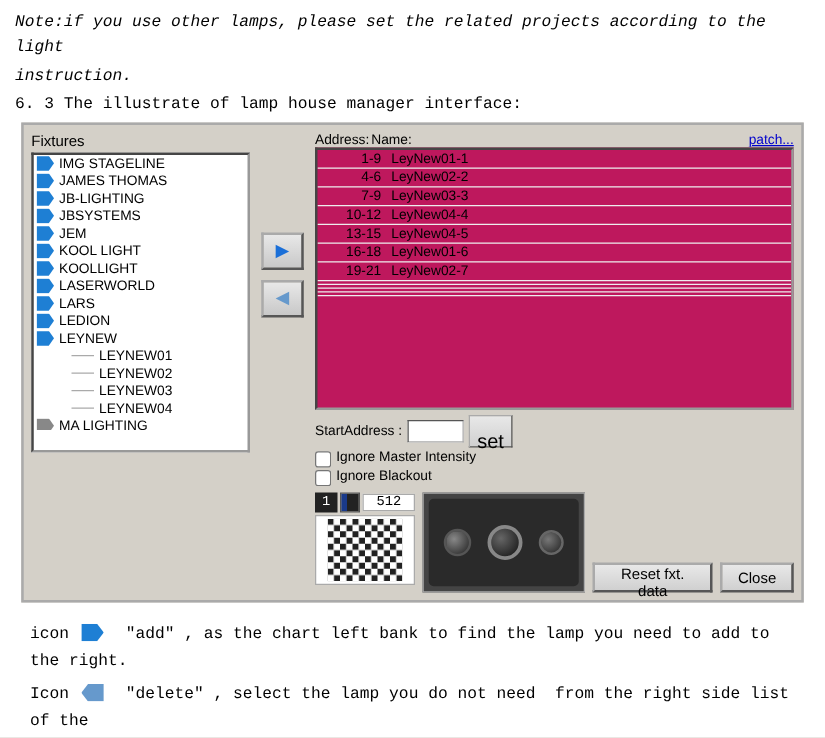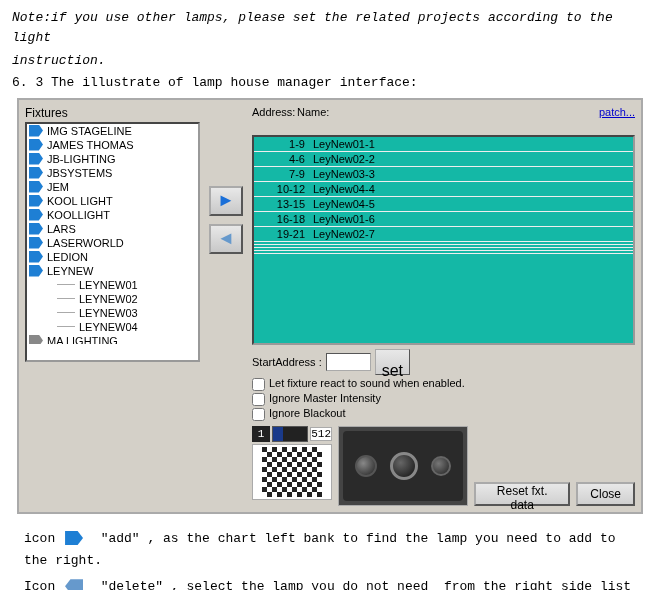--- a/index.html
+++ b/index.html
@@ -134,35 +134,35 @@
 
     
     .right-panel {
       flex: 1;
       display: flex;
       flex-direction: column;
     }
     .address-name-row {
       display: flex;
       align-items: center;
-      margin-bottom: 17px;
+      margin-bottom: 0;
       font-size: 11px;
       font-family: Arial, sans-serif;
     }
     .address-label { width: 45px; }
     .name-label { flex: 1; }
     .patch-link {
       color: #0000cc;
       text-decoration: underline;
       cursor: pointer;
       font-size: 11px;
     }
     .address-list-container {
       border: 2px inset #999;
-      background: #14b8a6;
+      background: #be185d;
       height: 210px;
       overflow-y: auto;
     }
     .address-row {
       display: flex;
       font-size: 11px;
       font-family: Arial, sans-serif;
       padding: 1px 4px;
       border-bottom: 1px solid #eee;
     }
@@ -286,21 +286,21 @@
     .addr-bar {
       flex: 1;
       height: 16px;
       background: linear-gradient(to right, #1a3a8a 0%, #1a3a8a 30%, #222 30%);
       border: 1px solid #555;
     }
     .addr-max {
       font-size: 11px;
       background: #fff;
       border: 1px solid #aaa;
-      padding: 0 0;
+      padding: 0 10px;
     }
 
     
     .bottom-text {
       padding: 4px 12px;
       font-family: 'Courier New', monospace;
       font-size: 13px;
       line-height: 1.7;
     }
     .inline-icon-right {
@@ -361,25 +361,25 @@
             <div class="fixture-item">
               <span class="fixture-icon"></span>
               <span>KOOL LIGHT</span>
             </div>
             <div class="fixture-item">
               <span class="fixture-icon"></span>
               <span>KOOLLIGHT</span>
             </div>
             <div class="fixture-item">
               <span class="fixture-icon"></span>
+              <span>LASERWORLD</span>
+            </div>
+            <div class="fixture-item">
+              <span class="fixture-icon"></span>
               <span>LARS</span>
-            </div>
-            <div class="fixture-item">
-              <span class="fixture-icon"></span>
-              <span>LASERWORLD</span>
             </div>
             <div class="fixture-item">
               <span class="fixture-icon"></span>
               <span>LEDION</span>
             </div>
             <div class="fixture-item">
               <span class="fixture-icon"></span>
               <span>LEYNEW</span>
             </div>
             <div class="sub-item fixture-item">
@@ -467,24 +467,20 @@
               <span class="name-col"></span>
             </div>
         </div>
 
         <div style="display:flex; flex-direction:row; margin-top:4px; gap:6px;">
           <div style="flex:1;">
             <div class="start-addr-row">
               <span>StartAddress :</span>
               <input class="start-addr-input" type="text" style="">
               <button class="set-btn">set</button>
-            </div>
-            <div class="checkbox-row">
-              <input type="checkbox" style="">
-              <span>Let fixture react to sound when enabled.</span>
             </div>
             <div class="checkbox-row">
               <input type="checkbox" style="">
               <span>Ignore Master Intensity</span>
             </div>
             <div class="checkbox-row">
               <input type="checkbox" style="">
               <span>Ignore Blackout</span>
             </div>
           </div>

